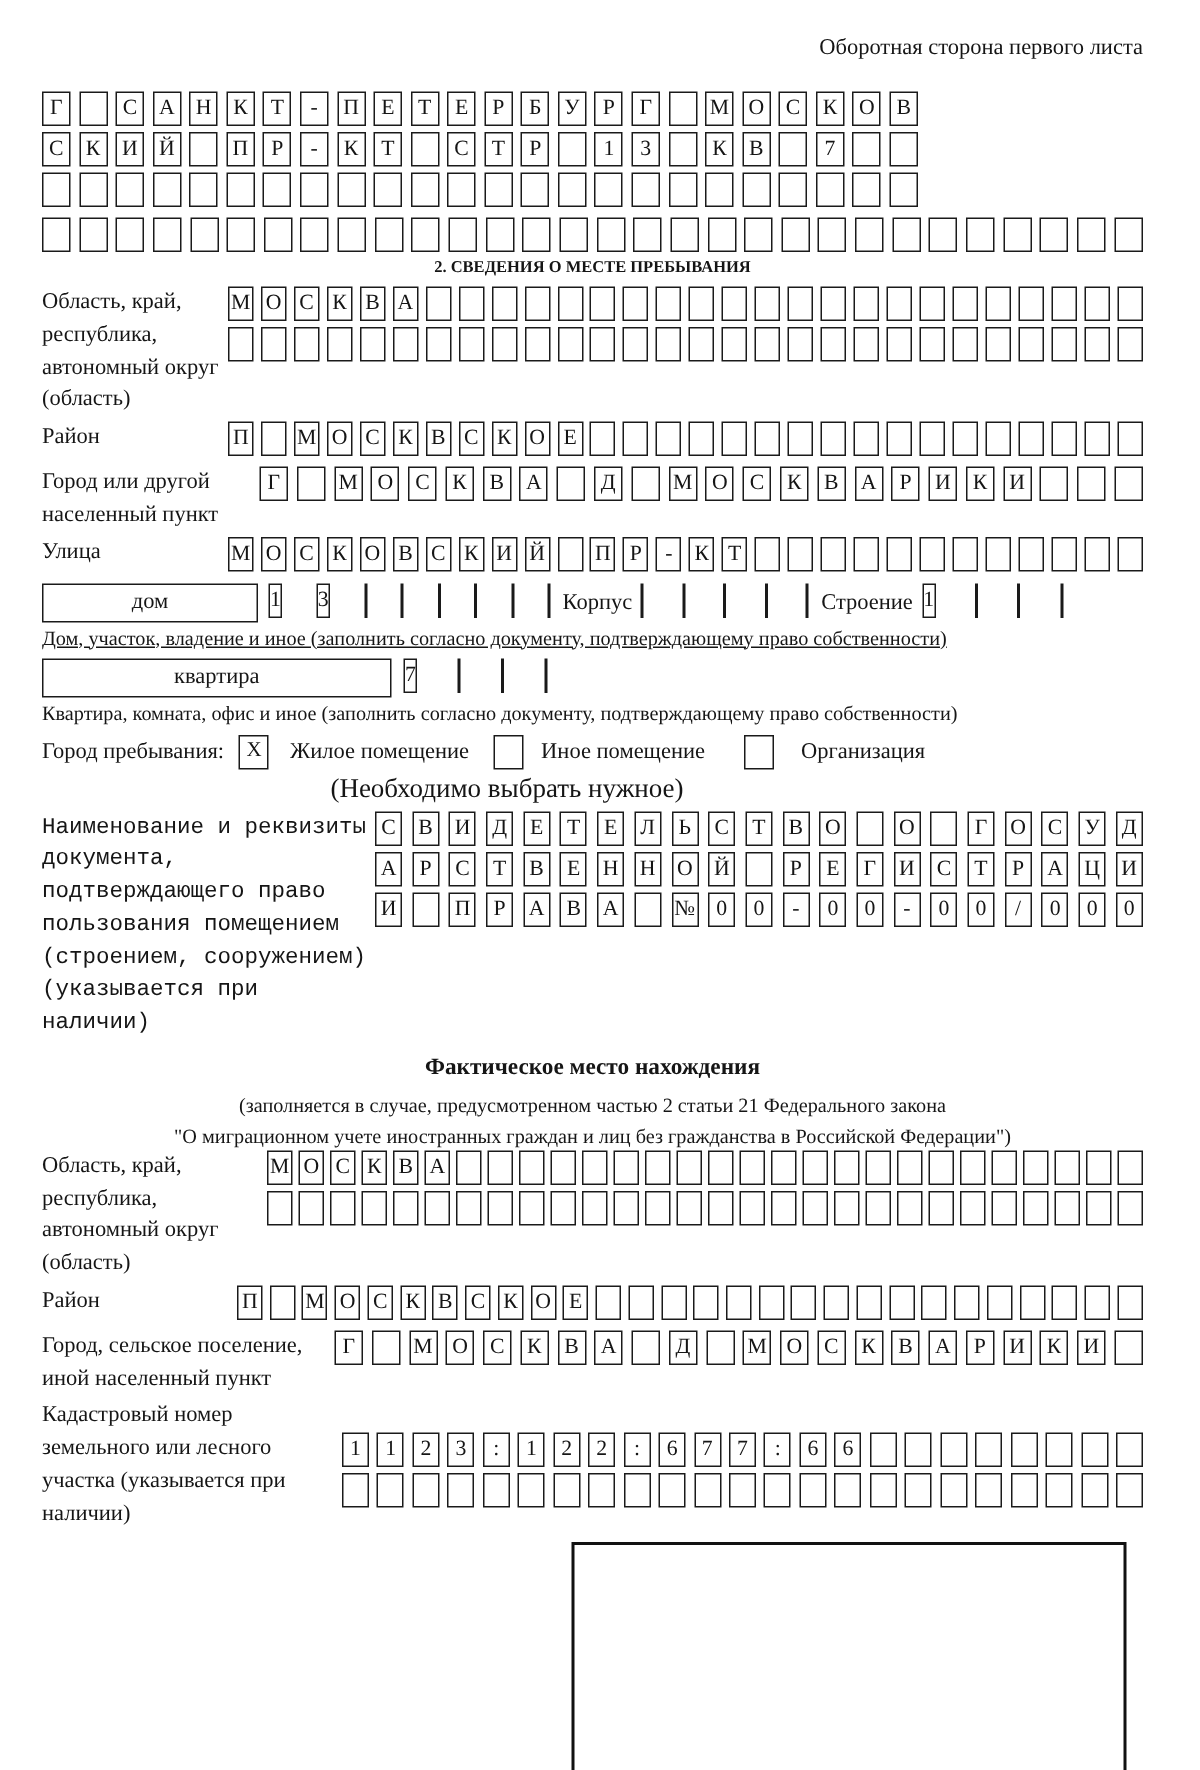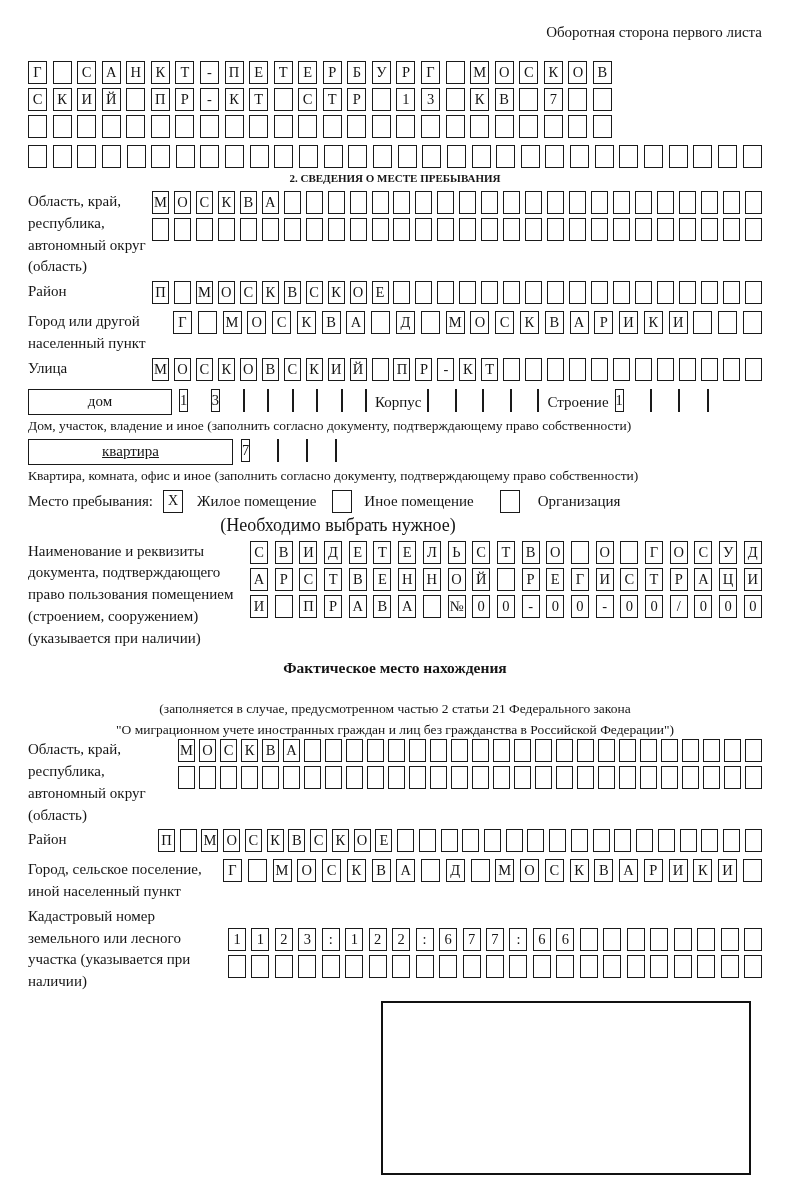--- a/index.html
+++ b/index.html
@@ -4,43 +4,43 @@
 <style>
   html,body{margin:0;padding:0;background:#ffffff;}
   body{width:800px;height:1180px;font-family:"Liberation Serif","DejaVu Serif",serif;color:#151515;}
   .page{box-sizing:border-box;width:800px;height:1180px;padding:24px 38px 0 28px;overflow:hidden;}
   .corner{text-align:right;font-size:15px;margin-bottom:20px;}
   .form-row{display:flex;align-items:flex-start;margin-bottom:3px;}
   .lbl{font-size:15px;line-height:1.45;flex:none;}
   .lbl-s1{width:150px;}
   .lbl-s2a{width:124px;}
   .lbl-s2city{width:145px;}
-  .lbl-doc{width:222px;}
+  .lbl-doc{width:222px;font-family:Liberation Mono, monospace;}
   .lbl-s3a{width:150px;}
   .lbl-s3d{width:130px;}
   .lbl-s3city{width:195px;}
   .lbl-cad{width:200px;}
   .rows{display:flex;flex-direction:column;flex:none;}
   .cellrow{display:flex;justify-content:space-between;margin-bottom:4px;}
   .cell{height:23px;border:1.5px solid #1a1a1a;box-sizing:border-box;display:flex;align-items:center;justify-content:center;font-size:14.5px;flex:none;}
   .r24{width:584px}  .r24 .cell{width:19px}
   .r30{width:734px;margin-top:1px}  .r30 .cell{width:19px}
   .r28a{width:610px} .r28a .cell{width:17px}
   .r24b{width:589px} .r24b .cell{width:19px}
   .r21{width:512px}  .r21 .cell{width:18px}
   .r28b{width:584px} .r28b .cell{width:17px}
   .r28c{width:604px} .r28c .cell{width:17px}
   .r22{width:542px}  .r22 .cell{width:19px}
   .r23{width:534px}  .r23 .cell{width:18px}
   .fineprint{font-size:13.5px;text-align:center;margin:1px 0 5px 0;}
   .h-sec{font-size:11px;font-weight:bold;text-align:center;margin:4px 0 7px 0;}
-  .h-sec3{font-size:15.5px;font-weight:bold;text-align:center;margin:10px 0 24px 0;}
+  .h-sec3{font-size:15.5px;font-weight:bold;text-align:center;margin:10px 0 8px 0;}
   .box-label{border:1.6px solid #1a1a1a;height:26px;box-sizing:border-box;display:flex;align-items:center;justify-content:center;font-size:15px;flex:none;}
   .dom-box{width:144px;}
-  .kv-box{width:205px;text-decoration:underline;}
+  .kv-box{width:233px;}
   .inline-cells{display:flex;justify-content:space-between;flex:none;}
   .house-cells{width:188px;margin-left:7px;}
   .korpus-cells{width:112px;margin-left:6px;}
   .stroenie-cells{width:94px;margin-left:6px;}
   .plain-lbl{font-size:15px;line-height:26px;flex:none;}
   .ml8{margin-left:8px;} .ml20{margin-left:8px;}
   .choice-row{display:flex;align-items:center;font-size:15px;margin:6px 0 2px 0;}
   .cb{width:20px;height:23px;border:1.6px solid #1a1a1a;box-sizing:border-box;display:flex;align-items:center;justify-content:center;font-size:14px;flex:none;}
   .choice-note{font-size:18px;text-align:center;width:470px;margin-left:75px;margin-bottom:5px;}
   .cad-rows{margin-top:22px;}
@@ -357,35 +357,35 @@
         <div class="cell"></div>
       </div>
     <div class="plain-lbl ml20">Строение</div>
     <div class="inline-cells stroenie-cells">
         <div class="cell filled">1</div>
         <div class="cell"></div>
         <div class="cell"></div>
         <div class="cell"></div>
       </div>
   </div>
-  <div class="fineprint" style="text-align:left;">Дом, участок, владение и иное (заполнить согласно документу, подтверждающему право собственности)</div>
+  <div class="fineprint" style="text-align:left;text-decoration:underline;">Дом, участок, владение и иное (заполнить согласно документу, подтверждающему право собственности)</div>
 
   <div class="form-row">
     <div class="box-label kv-box">квартира</div>
     <div class="inline-cells ml8" style="width:96px;">
         <div class="cell filled">7</div>
         <div class="cell"></div>
         <div class="cell"></div>
         <div class="cell"></div>
       </div>
   </div>
   <div class="fineprint" style="text-align:left;">Квартира, комната, офис и иное (заполнить согласно документу, подтверждающему право собственности)</div>
 
   <div class="choice-row">
-    <span>Место пребывания:</span>
+    <span>Город пребывания:</span>
     <span class="cb" style="margin:0 14px 0 10px;">X</span>
     <span>Жилое помещение</span>
     <span class="cb" style="margin:0 12px 0 16px;"></span>
     <span>Иное помещение</span>
     <span class="cb" style="margin:0 18px 0 26px;"></span>
     <span>Организация</span>
   </div>
   <div class="choice-note">(Необходимо выбрать нужное)</div>
 
   <div class="form-row">

